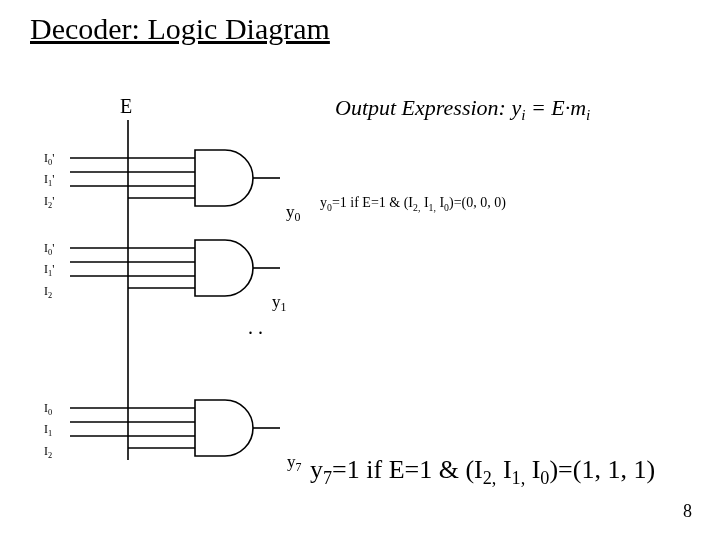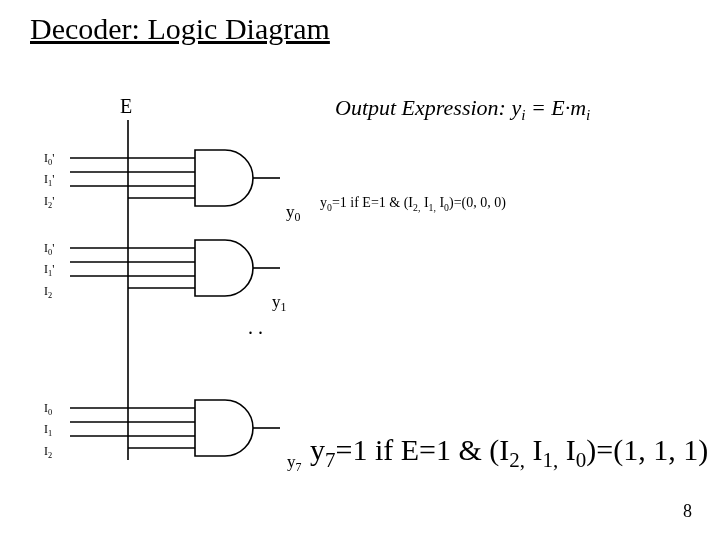--- a/index.html
+++ b/index.html
@@ -34,22 +34,22 @@
   }
   .cond0 {
     position: absolute;
     left: 320px;
     top: 195px;
     font-size: 14px;
   }
   .cond7 {
     position: absolute;
     left: 310px;
-    top: 433px;
-    font-size: 30px;
+    top: 455px;
+    font-size: 26px;
   }
   .gate-inputs {
     position: absolute;
     font-size: 12px;
     line-height: 17px;
   }
   .gate-out {
     position: absolute;
     font-size: 17px;
     margin-top: 34px;

